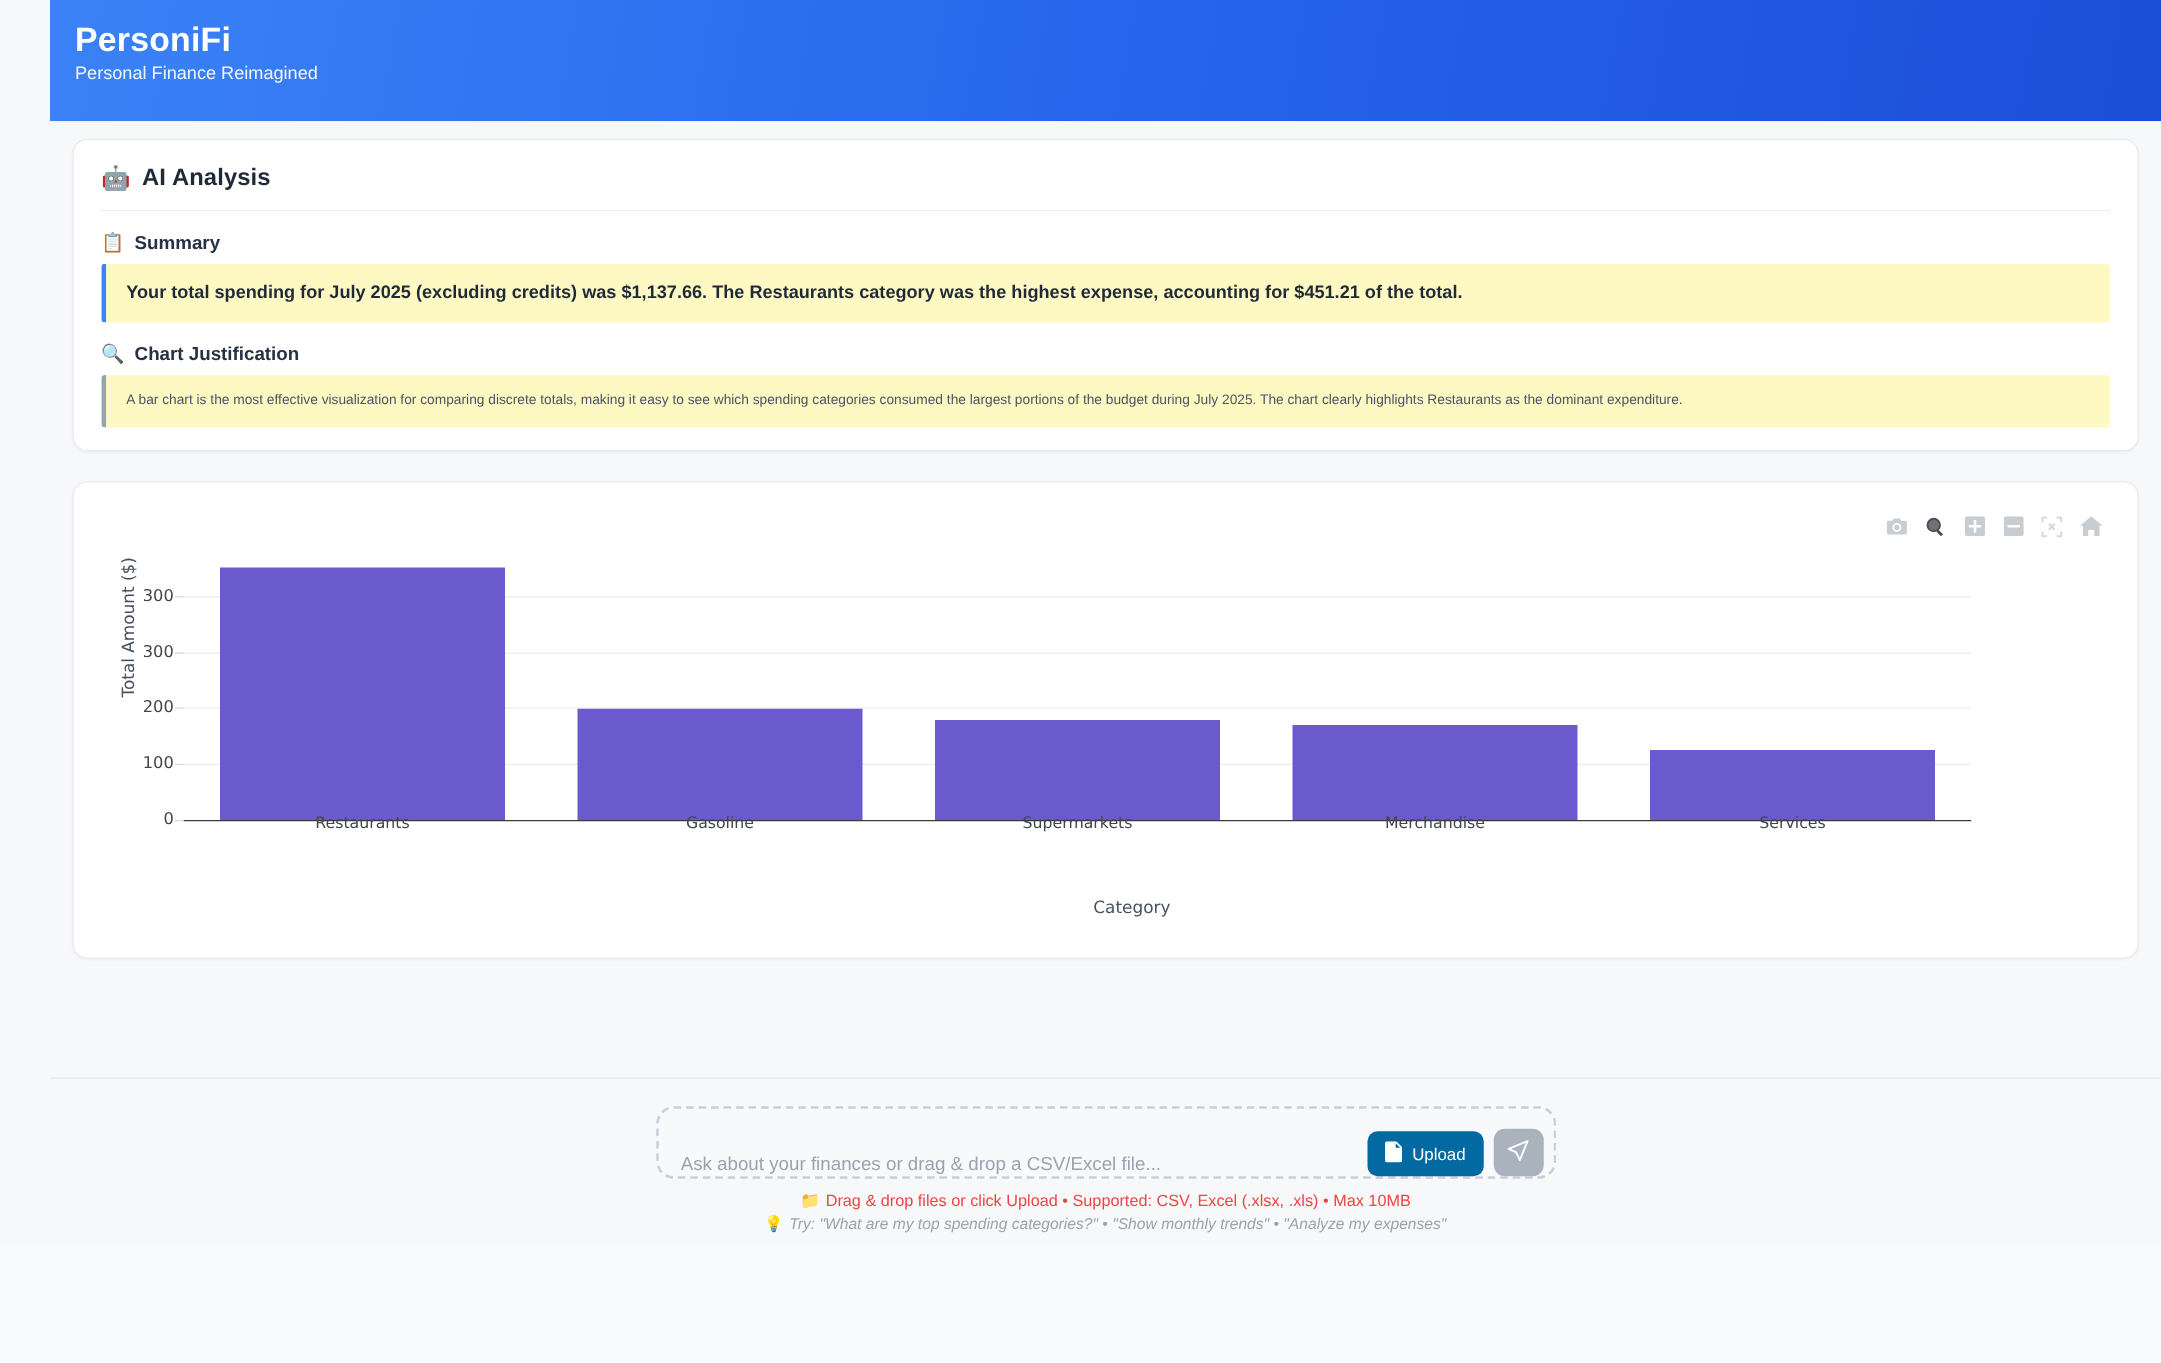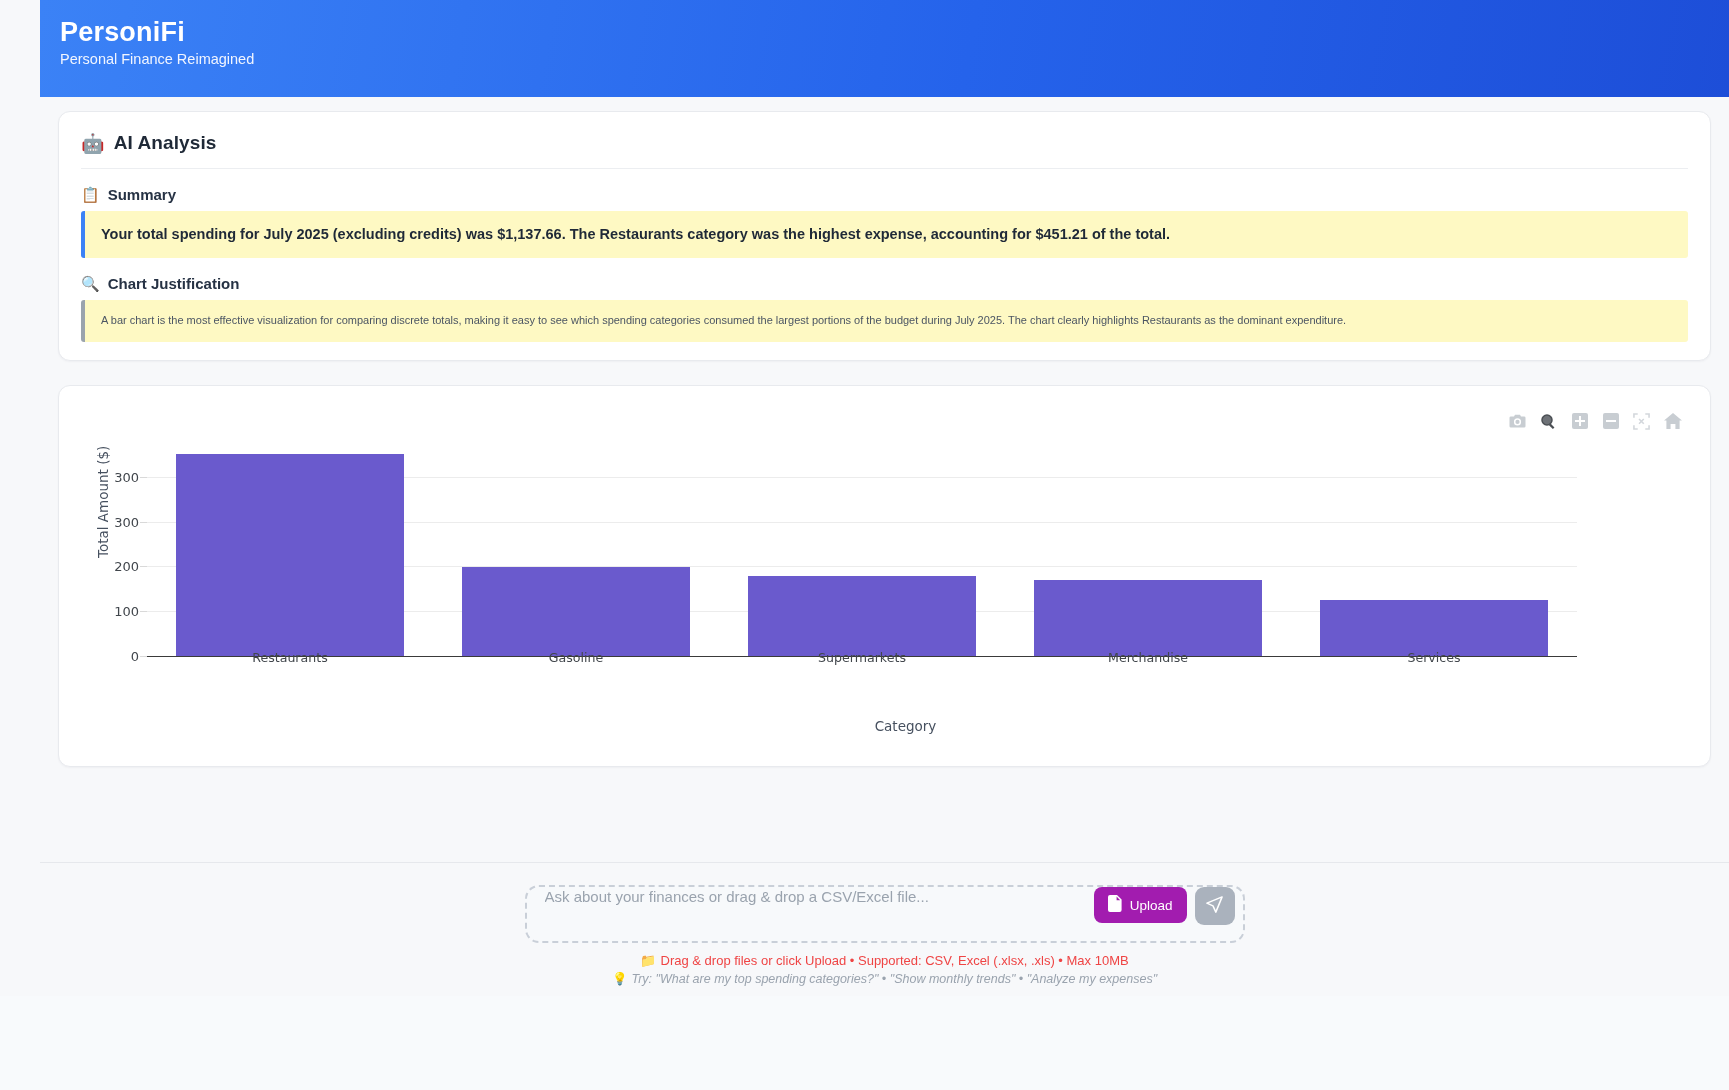--- a/index.html
+++ b/index.html
@@ -224,37 +224,37 @@
     padding: 22px 0 10px 0;
   }
   .composer {
     width: 720px;
     margin: 0 auto;
     background: #f7f9fb;
     border: 2px dashed #c9cfd8;
     border-radius: 14px;
     height: 58px;
     display: flex;
-    align-items: flex-start;
+    align-items: flex-end;
     padding: 0 8px 0 16px;
     gap: 8px;
   }
   .composer-input {
     flex: 1 1 auto;
     border: none;
     outline: none;
     background: transparent;
     font-size: 15px;
     color: #2b3442;
     font-family: "Liberation Sans", sans-serif;
   }
   .composer-input::placeholder { color: #9aa3ae; }
   .upload-btn {
     display: flex; align-items: center; gap: 7px;
-    background: #a21caf;
+    background: #0369a1;
     color: #ffffff;
     border: none;
     border-radius: 8px;
     height: 36px;
     padding: 0 14px;
     font-size: 13.5px;
     cursor: pointer;
     font-family: "Liberation Sans", sans-serif;
   }
   .send-btn {

